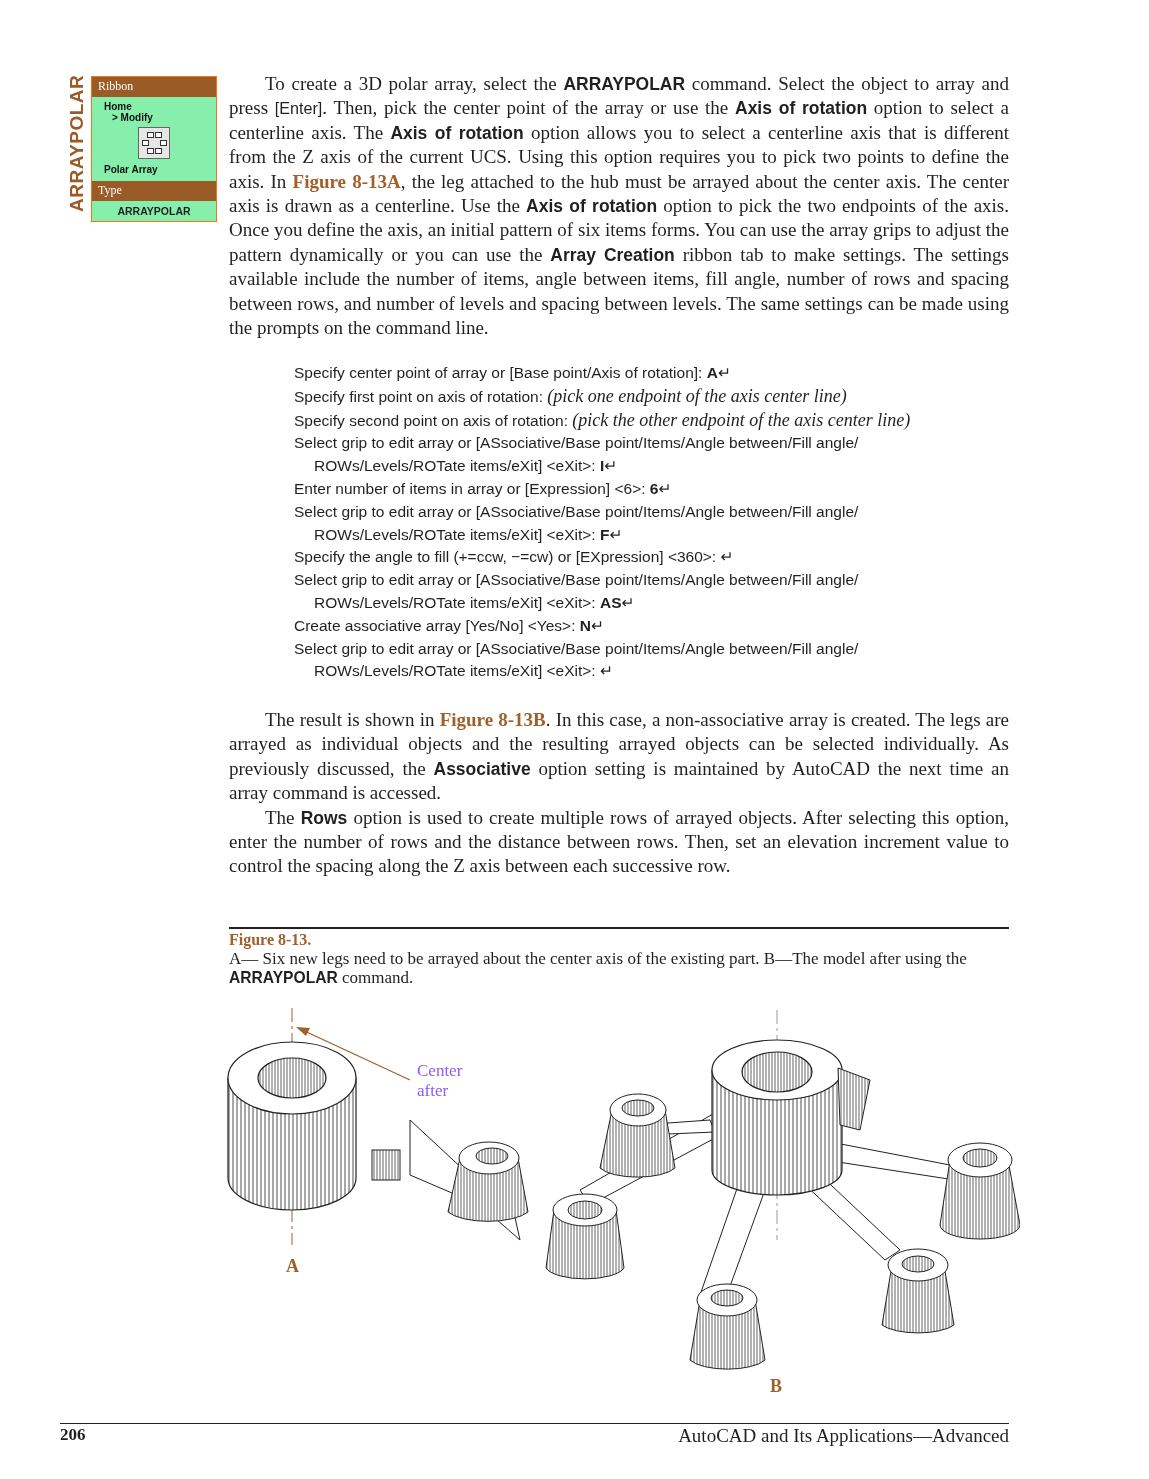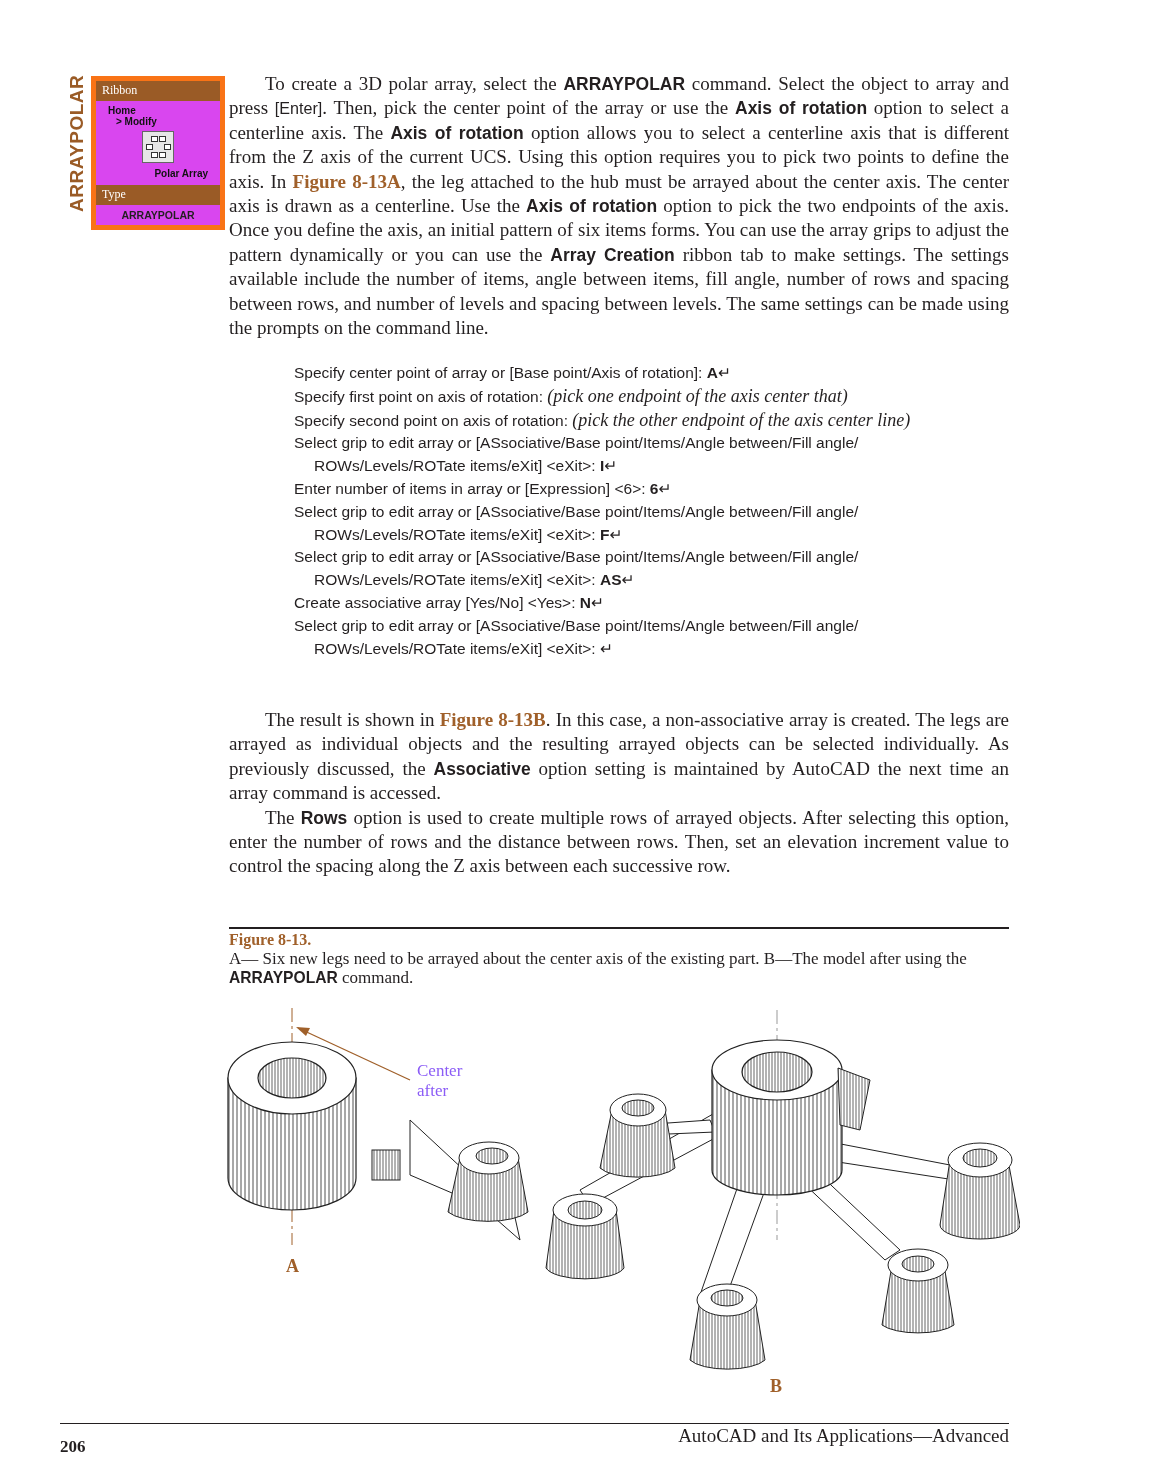--- a/index.html
+++ b/index.html
@@ -7,47 +7,47 @@
          font-family: "Liberation Serif", "DejaVu Serif", serif; color: #231f20; }
   .sans { font-family: "Liberation Sans", "DejaVu Sans", sans-serif; margin-top: 36px; }
   .b { font-weight: bold; font-family: "Liberation Sans", "DejaVu Sans", sans-serif; font-size: 0.92em; }
   .fig { color: #a0602a; font-weight: bold; }
   .it { font-style: italic; font-family: "Liberation Serif", "DejaVu Serif", serif; }
 
   
   .vert-label { position: absolute; left: 66px; top: 76px; width: 22px; height: 136px;
     color: #9a5b26; font-family: "Liberation Sans", sans-serif; font-weight: bold; font-size: 19px;
     writing-mode: vertical-rl; transform: rotate(180deg); text-align: center; letter-spacing: 0.5px; }
-  .ribbon-box { position: absolute; left: 91px; top: 76px; width: 124px; border: 5px solid #f97316; background: #d946ef; }
+  .ribbon-box { position: absolute; left: 91px; top: 76px; width: 124px; border: 1px solid #f97316; background: #86efac; }
   .rb-head { background: #9a5b26; color: #fff; font-size: 12px; padding: 2px 6px; height: 16px; }
   .rb-body { font-family: "Liberation Sans", sans-serif; font-size: 10px; font-weight: bold; padding: 4px 12px 2px; color: #111; }
   .rb-body .sub { padding-left: 8px; }
   .rb-icon { width: 30px; height: 30px; margin: 4px auto 2px; background: #e6e6e6; border: 1px solid #666; position: relative; }
   .rb-icon i { position: absolute; width: 5px; height: 4px; border: 1px solid #333; background: #fff; }
-  .rb-caption { text-align: right; padding-top: 3px; padding-bottom: 4px; }
+  .rb-caption { text-align: left; padding-top: 3px; padding-bottom: 4px; }
   .rb-type-body { font-family: "Liberation Sans", sans-serif; font-size: 10.5px; font-weight: bold; text-align: center; padding: 4px 0 4px; }
 
   
   .para { position: absolute; left: 229px; width: 780px; font-size: 19px; line-height: 24.4px; text-align: justify; }
   .para p { margin: 0; text-indent: 36px; }
   .cmd { position: absolute; left: 294px; width: 730px; font-family: "Liberation Sans", sans-serif; font-size: 15.5px; line-height: 22.8px; }
   .cmd div { white-space: nowrap; }
   .cmd .cont { padding-left: 20px; }
   .cmd .it { font-size: 18px; }
 
   .rule { position: absolute; left: 229px; width: 780px; height: 2px; background: #231f20; }
   .caption { position: absolute; left: 229px; top: 930px; width: 780px; font-size: 17px; line-height: 19px; }
   .caption .fig { font-size: 16px; }
 
   .figure { position: absolute; left: 220px; top: 1000px; width: 800px; height: 400px; }
   .label-ab { position: absolute; color: #a0602a; font-weight: bold; font-size: 18px; }
   .center-axis-label { position: absolute; color: #8b5cf6; font-size: 17px; line-height: 20px; }
 
   .footer-rule { position: absolute; left: 60px; top: 1423px; width: 949px; height: 1px; background: #231f20; }
-  .page-num { position: absolute; left: 60px; top: 1425px; font-size: 17px; font-weight: bold; margin-top: 12px; }
+  .page-num { position: absolute; left: 60px; top: 1425px; font-size: 17px; font-weight: bold; }
   .running { position: absolute; right: 140px; top: 1425px; font-size: 19px; }
 </style>
 </head>
 <body>
 
 <div class="vert-label">ARRAYPOLAR</div>
 <div class="ribbon-box">
   <div class="rb-head">Ribbon</div>
   <div class="rb-body">
     <div>Home</div>
@@ -67,27 +67,28 @@
 </div>
 
 <div class="para" style="top:72px;">
   <p>
     <span>To create a 3D polar array, select the </span><span class="b">ARRAYPOLAR</span><span> command. Select the object to array and press </span><span class="sans" style="font-size:0.85em">[Enter]</span><span>. Then, pick the center point of the array or use the </span><span class="b">Axis of rotation</span><span> option to select a centerline axis. The </span><span class="b">Axis of rotation</span><span> option allows you to select a centerline axis that is different from the Z axis of the current UCS. Using this option requires you to pick two points to define the axis. In </span><span class="fig">Figure 8-13A</span><span>, the leg attached to the hub must be arrayed about the center axis. The center axis is drawn as a centerline. Use the </span><span class="b">Axis of rotation</span><span> option to pick the two endpoints of the axis. Once you define the axis, an initial pattern of six items forms. You can use the array grips to adjust the pattern dynamically or you can use the </span><span class="b">Array Creation</span><span> ribbon tab to make settings. The settings available include the number of items, angle between items, fill angle, number of rows and spacing between rows, and number of levels and spacing between levels. The same settings can be made using the prompts on the command line.</span>
   </p>
 </div>
 
 <div class="cmd" style="top:362px;" id="cmd-seq">
     <div><span>Specify center point of array or [Base point/Axis of rotation]: </span><b>A</b><span>↵</span></div>
-    <div><span>Specify first point on axis of rotation: </span><span class="it">(pick one endpoint of the axis center that)</span></div>
+    <div><span>Specify first point on axis of rotation: </span><span class="it">(pick one endpoint of the axis center line)</span></div>
     <div><span>Specify second point on axis of rotation: </span><span class="it">(pick the other endpoint of the axis center line)</span></div>
     <div><span>Select grip to edit array or [ASsociative/Base point/Items/Angle between/Fill angle/</span></div>
     <div class="cont"><span>ROWs/Levels/ROTate items/eXit] &lt;eXit&gt;: </span><b>I</b><span>↵</span></div>
     <div><span>Enter number of items in array or [Expression] &lt;6&gt;: </span><b>6</b><span>↵</span></div>
     <div><span>Select grip to edit array or [ASsociative/Base point/Items/Angle between/Fill angle/</span></div>
     <div class="cont"><span>ROWs/Levels/ROTate items/eXit] &lt;eXit&gt;: </span><b>F</b><span>↵</span></div>
+    <div><span>Specify the angle to fill (+=ccw, −=cw) or [EXpression] &lt;360&gt;: </span><span>↵</span></div>
     <div><span>Select grip to edit array or [ASsociative/Base point/Items/Angle between/Fill angle/</span></div>
     <div class="cont"><span>ROWs/Levels/ROTate items/eXit] &lt;eXit&gt;: </span><b>AS</b><span>↵</span></div>
     <div><span>Create associative array [Yes/No] &lt;Yes&gt;: </span><b>N</b><span>↵</span></div>
     <div><span>Select grip to edit array or [ASsociative/Base point/Items/Angle between/Fill angle/</span></div>
     <div class="cont"><span>ROWs/Levels/ROTate items/eXit] &lt;eXit&gt;: </span><span>↵</span></div>
   </div>
 
 <div class="para" style="top:708px;">
   <p>
     <span>The result is shown in </span><span class="fig">Figure 8-13B</span><span>. In this case, a non-associative array is created. The legs are arrayed as individual objects and the resulting arrayed objects can be selected individually. As previously discussed, the </span><span class="b">Associative</span><span> option setting is maintained by AutoCAD the next time an array command is accessed.</span>

